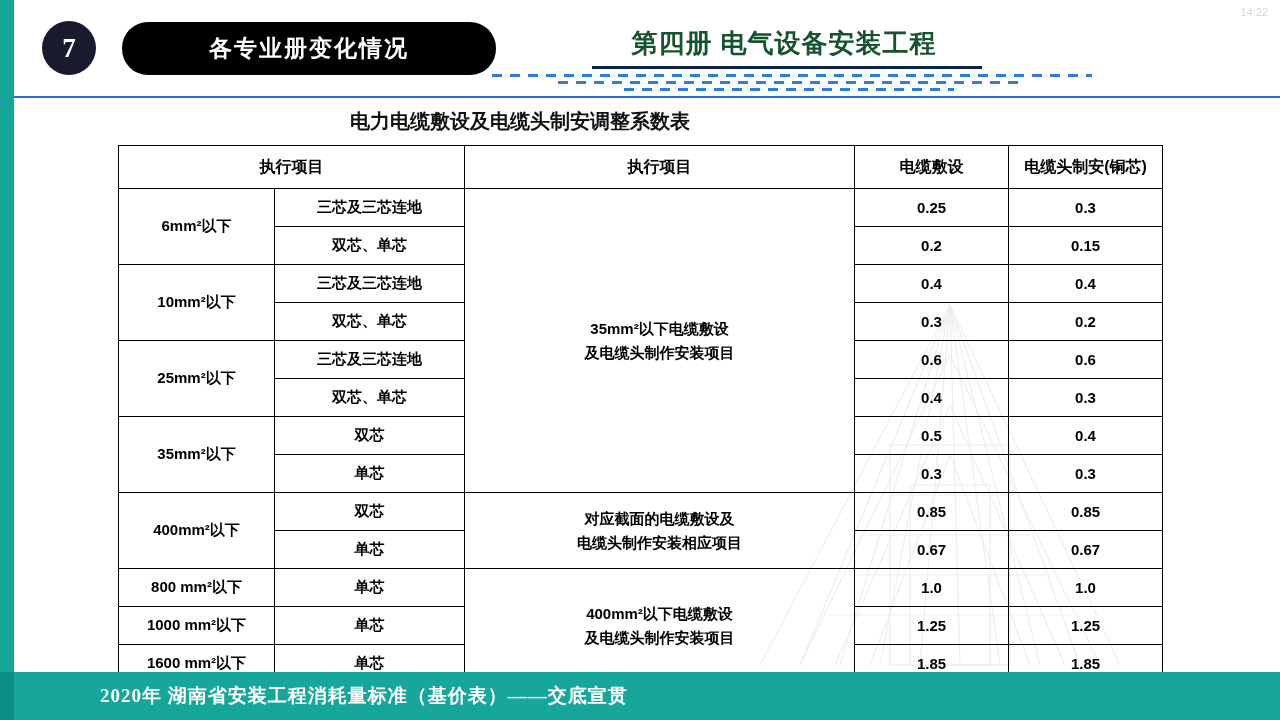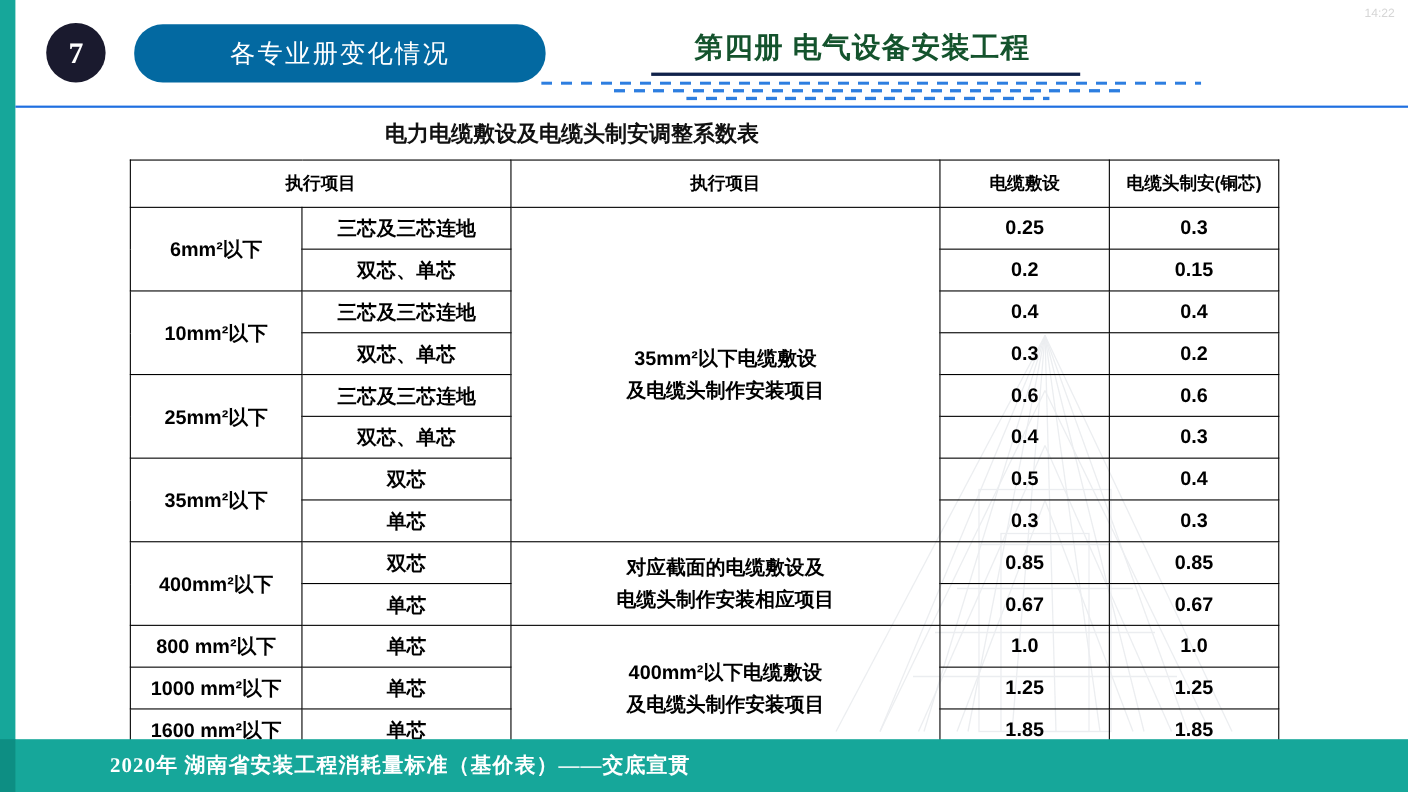--- a/index.html
+++ b/index.html
@@ -52,24 +52,24 @@
     justify-content: center;
     font-family: "Liberation Serif", serif;
   }
   .chapter-pill {
     position: absolute;
     left: 108px;
     top: 22px;
     width: 374px;
     height: 53px;
     border-radius: 26px;
-    background: #0369a1;
+    background: #000000;
     color: #ffffff;
     font-size: 23px;
-    font-weight: normal;
+    font-weight: bold;
     display: flex;
     align-items: center;
     justify-content: center;
     letter-spacing: 2px;
   }
   .book-title {
     position: absolute;
     left: 560px;
     top: 26px;
     width: 420px;
@@ -148,21 +148,21 @@
   table.data {
     border-collapse: collapse;
     width: 1044px;
     table-layout: fixed;
     background: transparent;
   }
   table.data td, table.data th {
     border: 1px solid #000000;
     text-align: center;
     vertical-align: middle;
-    font-size: 18px;
+    font-size: 15px;
     font-weight: bold;
     color: #000000;
     padding: 0;
     height: 37px;
     background: transparent;
   }
   table.data th {
     height: 42px;
     font-size: 16px;
   }

